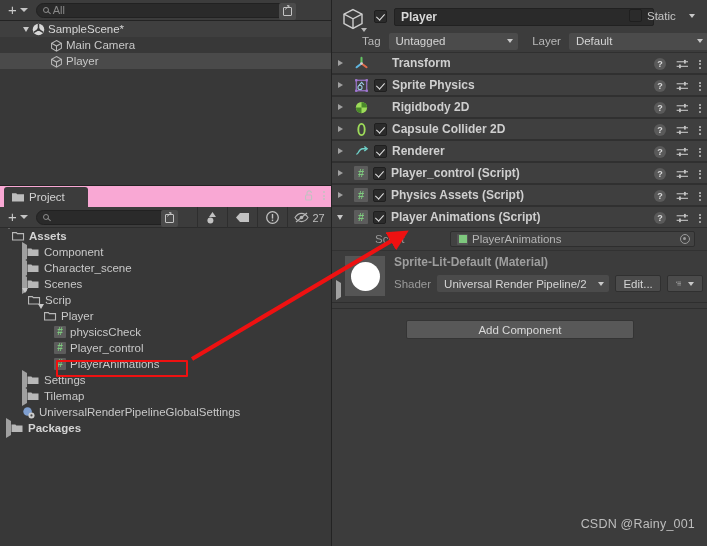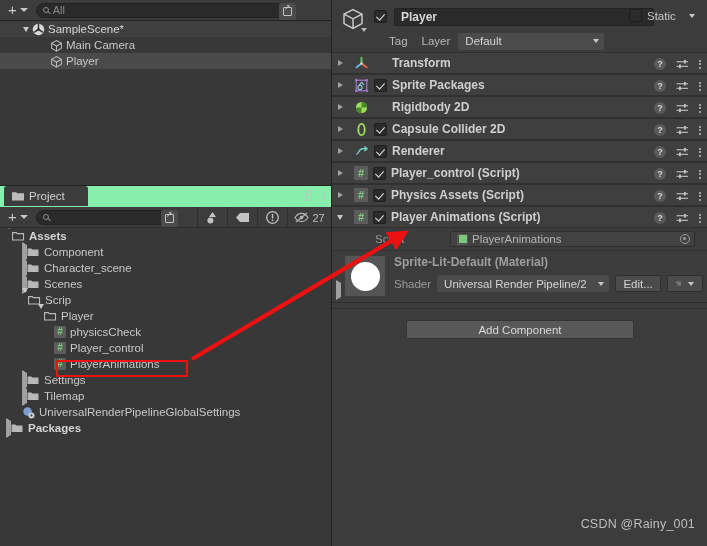--- a/index.html
+++ b/index.html
@@ -85,21 +85,21 @@
   .cube-ico { width: 13px; height: 13px; flex: none; position: relative; }
 
   .scene-ico { width: 13px; height: 13px; flex: none; }
 
   
   #project-panel {
     position: absolute; left: 0; top: 185px; width: 331px; height: 361px;
     background: #383838; border-top: 1px solid #232323;
   }
   #project-tabbar {
-    height: 21px; background: #86efac; display: flex; align-items: flex-start;
+    height: 21px; background: #f9a8d4; display: flex; align-items: center;
     position: relative;
   }
   #project-tab {
     height: 20px; min-width: 84px; background: #3c3c3c;
     border-top-left-radius: 3px; border-top-right-radius: 3px;
     display: flex; align-items: center; padding: 0 10px 0 8px; gap: 5px;
     margin-left: 4px;
   }
   #project-tab .lbl { font-size: 11.5px; color: #d2d2d2; }
   .folder-ico { width: 12px; height: 10px; flex: none; }
@@ -496,21 +496,25 @@
       <div id="name-field">
         <span>Player</span>
       </div>
       <div id="static-wrap">
         <span class="chk"></span>
         <span class="lbl">Static</span>
         <span class="dd-caret" style="margin-left:8px"></span>
       </div>
 
       <div id="tag-row">
-        <span class="fld-label" style="margin-left:57px">Tag</span>
+        <span class="fld-label" style="margin-left:30px">Tag</span>
+        <div class="dropdown" style="width:136px;margin-left:8px">
+          <span>Untagged</span>
+          <span class="dd-caret"></span>
+        </div>
         <span class="fld-label" style="margin-left:14px">Layer</span>
         <div class="dropdown" style="width:146px;margin-left:8px">
           <span>Default</span>
           <span class="dd-caret"></span>
         </div>
       </div>
     </div>
 
     <div id="components">
         <div class="comp-row">
@@ -549,21 +553,21 @@
           <svg class="comp-ico" viewBox="0 0 16 16">
             <rect x="2.4" y="2.4" width="11.2" height="11.2" fill="none" stroke="#a278d4" stroke-width="1.2"></rect>
             <rect x="1.2" y="1.2" width="2.4" height="2.4" fill="#a278d4"></rect>
             <rect x="12.4" y="1.2" width="2.4" height="2.4" fill="#a278d4"></rect>
             <rect x="1.2" y="12.4" width="2.4" height="2.4" fill="#a278d4"></rect>
             <rect x="12.4" y="12.4" width="2.4" height="2.4" fill="#a278d4"></rect>
             <circle cx="6.4" cy="10" r="2.2" fill="none" stroke="#9fd0e8" stroke-width="1.1"></circle>
             <path d="M5.5 7.5 L8.2 4.6 L10.6 7.5" fill="none" stroke="#9fd0e8" stroke-width="1.1"></path>
           </svg>
           <span class="chk on"></span>
-          <span class="comp-name">Sprite Packages</span>
+          <span class="comp-name">Sprite Physics</span>
           <span class="comp-right">
             <span class="help-ico">?</span>
             <svg class="preset-ico" viewBox="0 0 14 12">
               <line x1="0.6" y1="3" x2="13" y2="3" stroke="#c2c2c2" stroke-width="1.2"></line>
               <line x1="0.6" y1="8" x2="13" y2="8" stroke="#c2c2c2" stroke-width="1.2"></line>
               <rect x="8.6" y="1" width="2" height="4" fill="#c2c2c2"></rect>
               <rect x="3.2" y="6" width="2" height="4" fill="#c2c2c2"></rect>
             </svg>
             <span class="kebab">
               <i></i>

